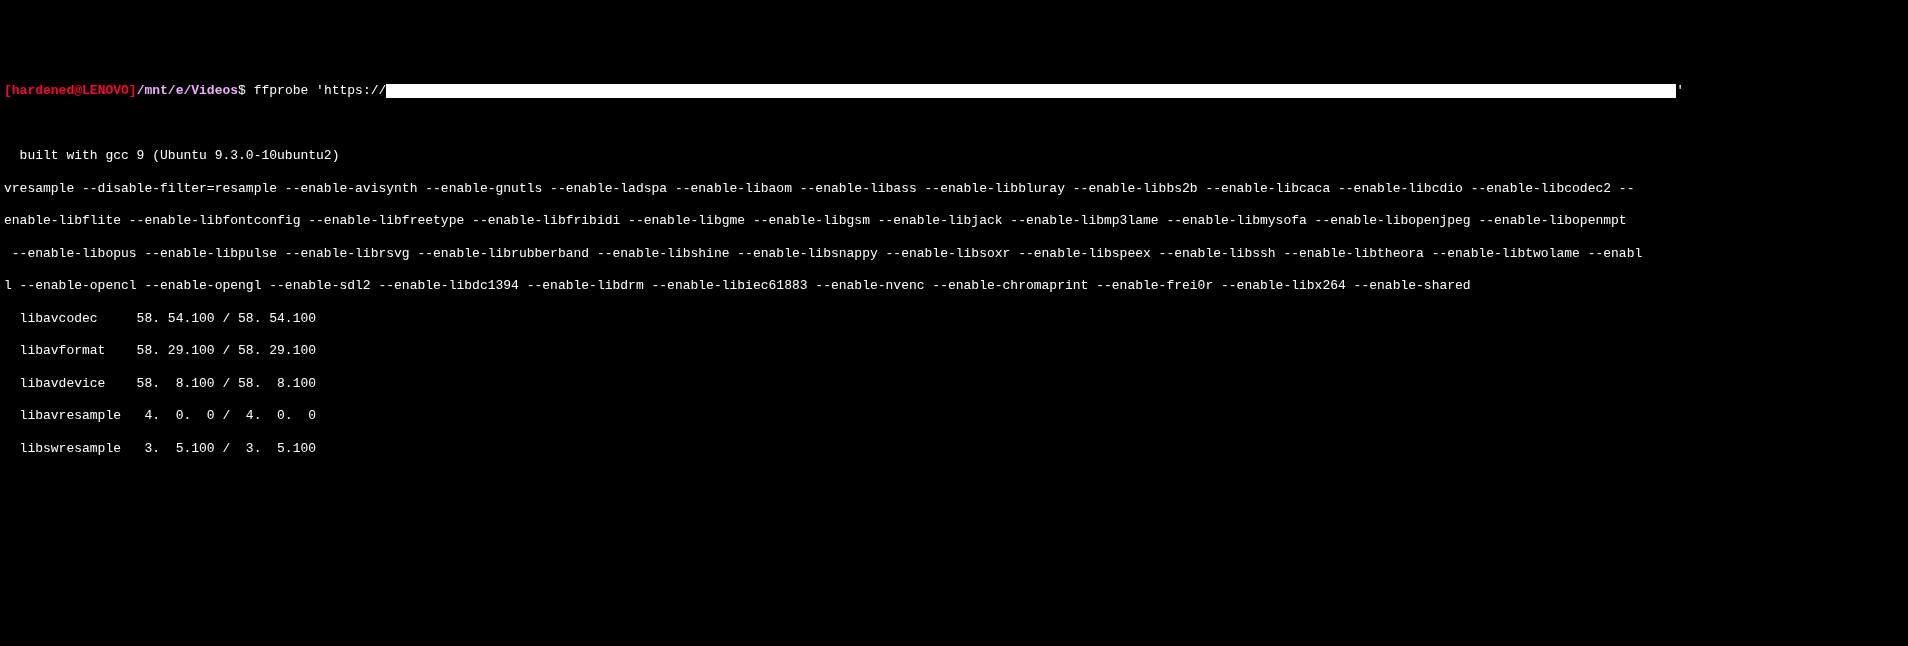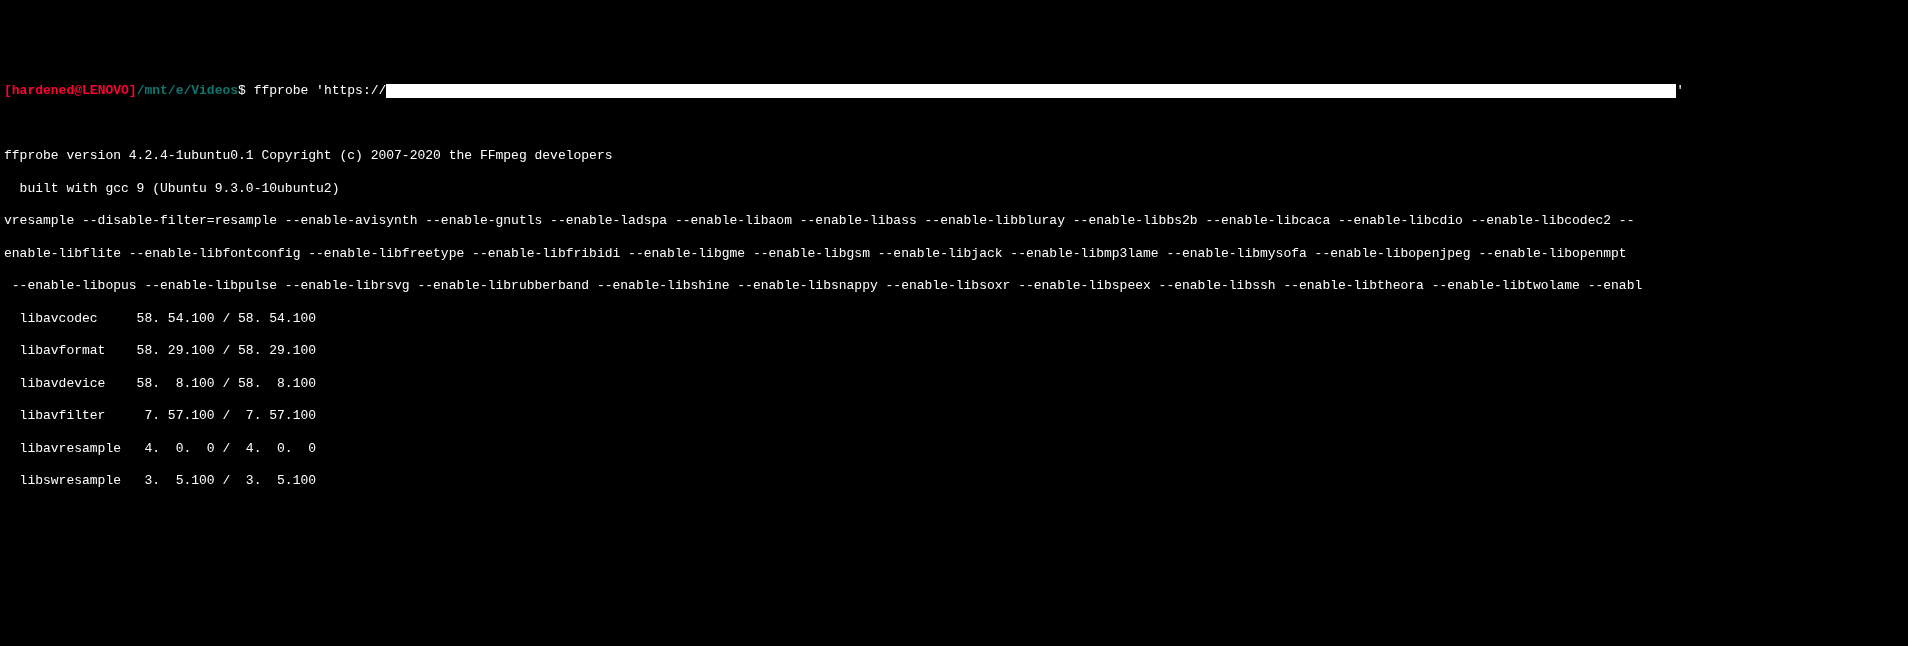--- a/index.html
+++ b/index.html
@@ -8,49 +8,48 @@
     font-family: 'Courier New', monospace;
     font-size: 13px;
     line-height: 1.25;
     color: #fff;
     white-space: pre;
     overflow-x: auto;
     width: 1908px;
   }
   .terminal { padding: 2px 4px; }
   .red-bold { color: #ff0033; font-weight: bold; }
-  .cyan-bold { color: #0f766e; font-weight: bold; }
+  .cyan-bold { color: #f0abfc; font-weight: bold; }
   .white { color: #fff; }
   .redacted {
     display: inline-block;
     background: #fff;
     color: #fff;
     vertical-align: text-bottom;
     height: 14px;
   }
   .line { display: block; }
   .prompt-line { display: flex; align-items: center; }
 </style>
 </head>
 <body>
 
 
 
 <div class="terminal">
 <span class="line prompt-line"><span class="red-bold">[</span><span class="red-bold">hardened@LENOVO</span><span class="red-bold">]</span><span class="cyan-bold">/mnt/e/Videos</span><span class="white">$</span><span class="white"> </span><span class="white">ffprobe 'https://</span><span class="redacted" style="width:1290px"></span><span class="white">'</span></span>
 <span class="line"> </span>
-<span class="line white">ffprobe version 4.2.4-1ubuntu0.1 Copyright (c) 2007-2020 the FFmpeg developers</span>
 <span class="line white">  built with gcc 9 (Ubuntu 9.3.0-10ubuntu2)</span>
 <span class="line white">vresample --disable-filter=resample --enable-avisynth --enable-gnutls --enable-ladspa --enable-libaom --enable-libass --enable-libbluray --enable-libbs2b --enable-libcaca --enable-libcdio --enable-libcodec2 --</span>
 <span class="line white">enable-libflite --enable-libfontconfig --enable-libfreetype --enable-libfribidi --enable-libgme --enable-libgsm --enable-libjack --enable-libmp3lame --enable-libmysofa --enable-libopenjpeg --enable-libopenmpt</span>
 <span class="line white"> --enable-libopus --enable-libpulse --enable-librsvg --enable-librubberband --enable-libshine --enable-libsnappy --enable-libsoxr --enable-libspeex --enable-libssh --enable-libtheora --enable-libtwolame --enabl</span>
+<span class="line white">l --enable-opencl --enable-opengl --enable-sdl2 --enable-libdc1394 --enable-libdrm --enable-libiec61883 --enable-nvenc --enable-chromaprint --enable-frei0r --enable-libx264 --enable-shared</span>
 <span class="line white">  libavcodec     58. 54.100 / 58. 54.100</span>
 <span class="line white">  libavformat    58. 29.100 / 58. 29.100</span>
 <span class="line white">  libavdevice    58.  8.100 / 58.  8.100</span>
-<span class="line white">  libavfilter     7. 57.100 /  7. 57.100</span>
 <span class="line white">  libavresample   4.  0.  0 /  4.  0.  0</span>
 <span class="line white">  libswresample   3.  5.100 /  3.  5.100</span>
 
 
 
 
 
 
 
 

